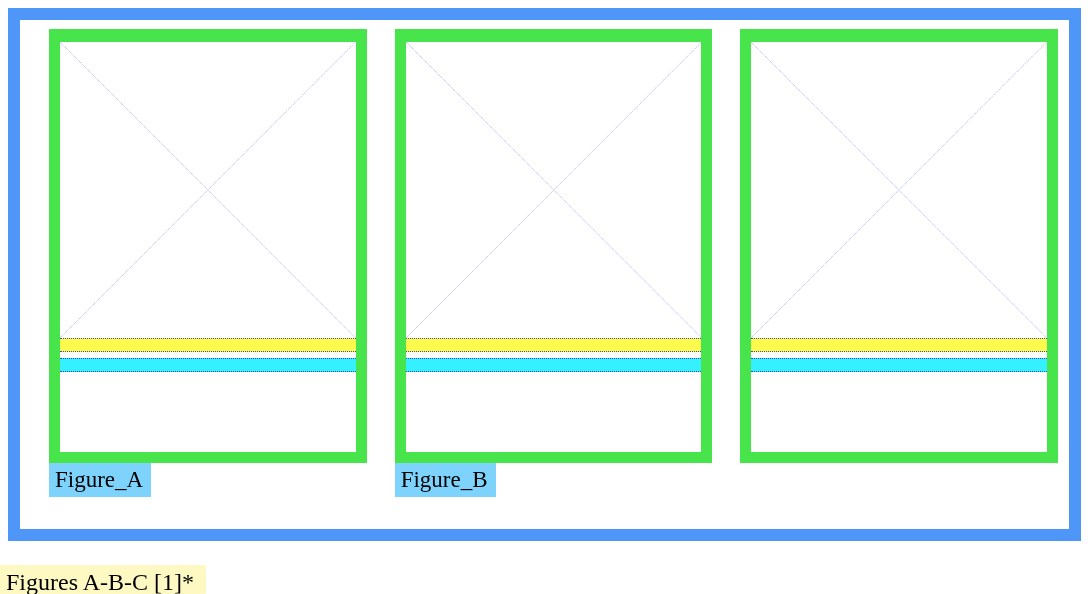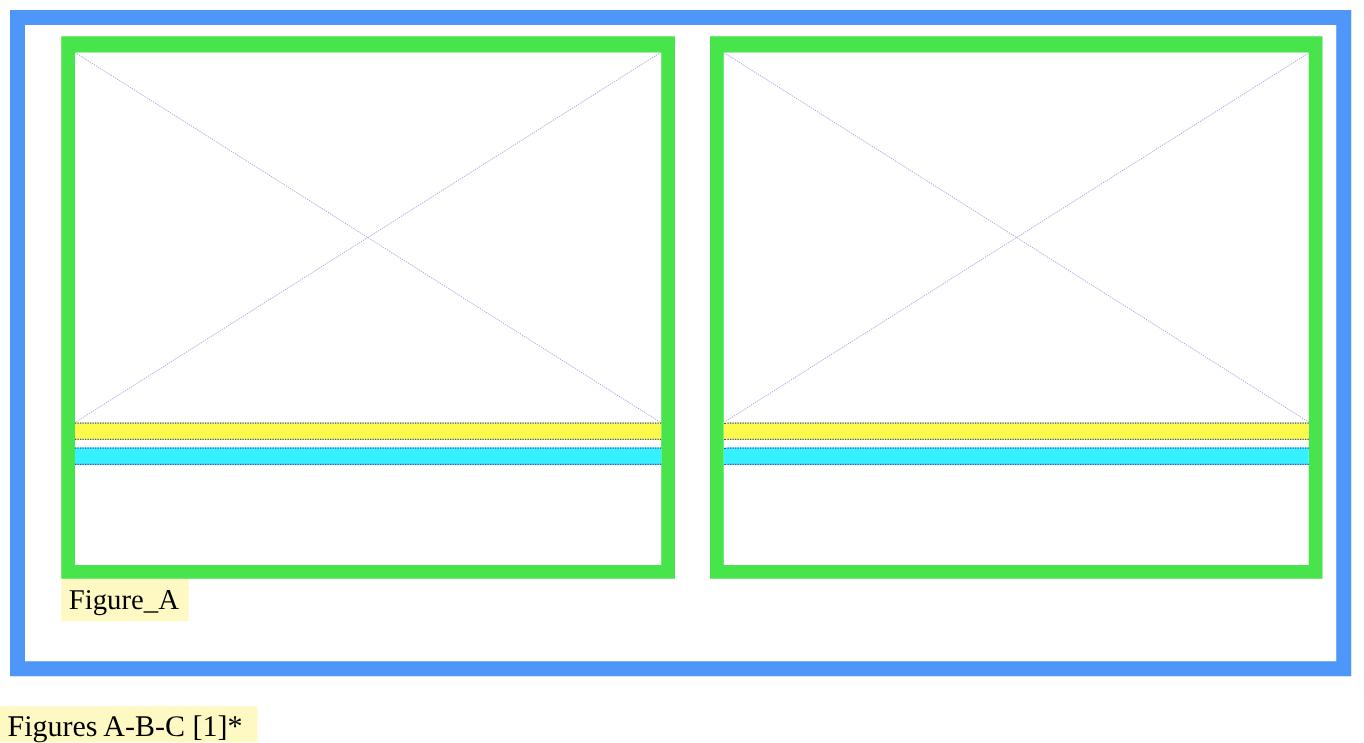--- a/index.html
+++ b/index.html
@@ -66,21 +66,21 @@
   .cross {
     position: absolute;
     left: 0;
     top: 0;
     width: 100%;
     height: 296px;
     pointer-events: none;
   }
   .panel-label {
     display: inline-block;
-    background: #fef9c3;
+    background: #7dd3fc;
     padding: 2px 8px 2px 6px;
     margin-top: -1px;
     font-size: 23px;
     line-height: 1.35;
   }
   .outer-label {
     position: absolute;
     left: 0;
     top: 541px;
     background: #fef9c3;
@@ -102,20 +102,31 @@
         <svg class="cross" viewBox="0 0 100 100" preserveAspectRatio="none">
           <line x1="0" y1="0" x2="100" y2="100" stroke="#3b4cc0" stroke-width="0.45" stroke-dasharray="0.9 0.9" vector-effect="non-scaling-stroke"></line>
           <line x1="100" y1="0" x2="0" y2="100" stroke="#3b4cc0" stroke-width="0.45" stroke-dasharray="0.9 0.9" vector-effect="non-scaling-stroke"></line>
         </svg>
         <div class="band-yellow"></div>
         <div class="band-cyan"></div>
       </div>
       <span class="panel-label">Figure_A</span>
     </div>
 
+    <div class="panel">
+      <div class="card">
+        <svg class="cross" viewBox="0 0 100 100" preserveAspectRatio="none">
+          <line x1="0" y1="0" x2="100" y2="100" stroke="#3b4cc0" stroke-width="0.45" stroke-dasharray="0.9 0.9" vector-effect="non-scaling-stroke"></line>
+          <line x1="100" y1="0" x2="0" y2="100" stroke="#3b4cc0" stroke-width="0.45" stroke-dasharray="0.9 0.9" vector-effect="non-scaling-stroke"></line>
+        </svg>
+        <div class="band-yellow"></div>
+        <div class="band-cyan"></div>
+      </div>
+      <span class="panel-label">Figure_B</span>
+    </div>
 
     <div class="panel">
       <div class="card">
         <svg class="cross" viewBox="0 0 100 100" preserveAspectRatio="none">
           <line x1="0" y1="0" x2="100" y2="100" stroke="#3b4cc0" stroke-width="0.45" stroke-dasharray="0.9 0.9" vector-effect="non-scaling-stroke"></line>
           <line x1="100" y1="0" x2="0" y2="100" stroke="#3b4cc0" stroke-width="0.45" stroke-dasharray="0.9 0.9" vector-effect="non-scaling-stroke"></line>
         </svg>
         <div class="band-yellow"></div>
         <div class="band-cyan"></div>
       </div>

